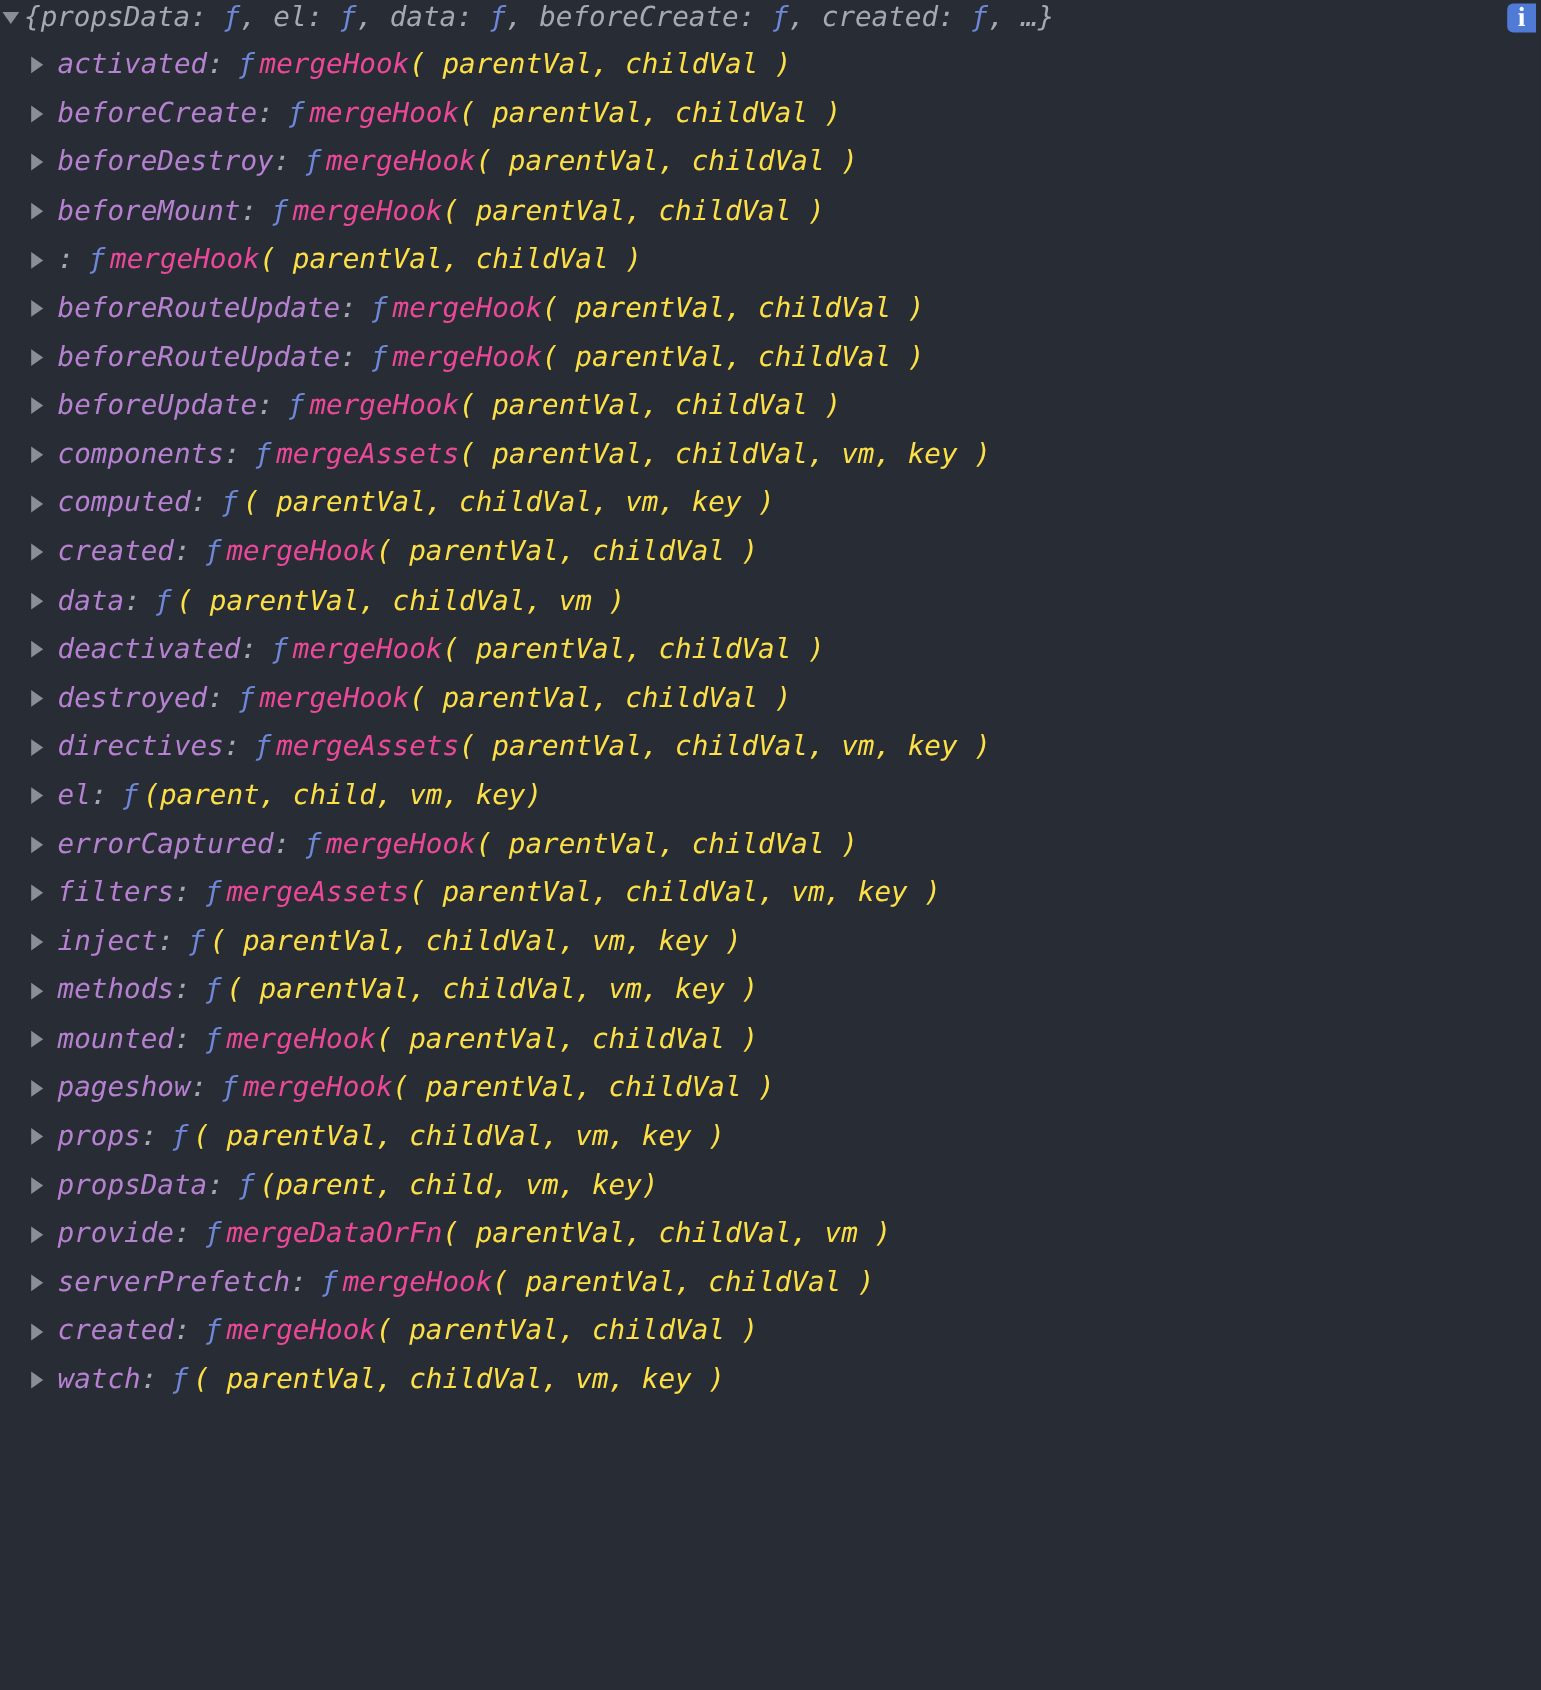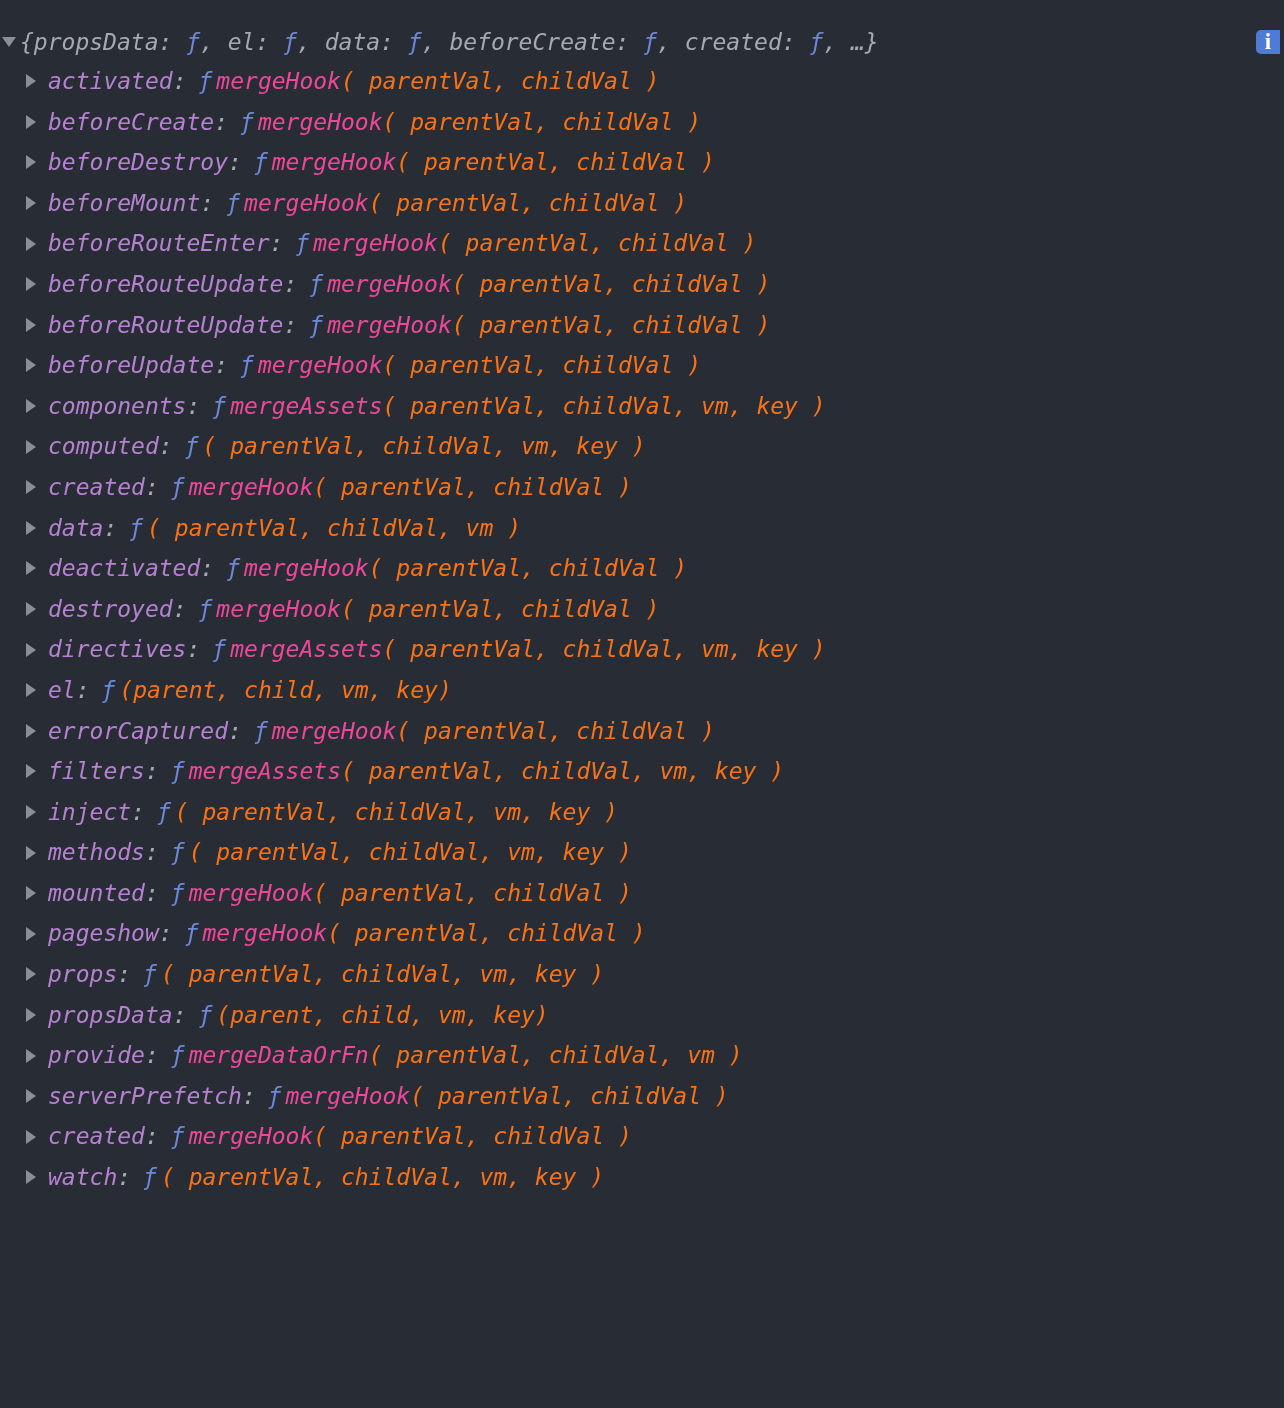--- a/index.html
+++ b/index.html
@@ -6,21 +6,21 @@
   html, body {
     width: 1284px;
     height: 1408px;
     background: #282c34;
     font-family: "Menlo", "Consolas", "DejaVu Sans Mono", monospace;
     font-size: 23px;
     font-style: italic;
     color: #a6aab0;
     overflow: hidden;
   }
-  .viewer { padding: 2px 0 4px 0; margin-top: 27px; }
+  .viewer { padding: 2px 0 4px 0; }
   .summary-row {
     display: flex;
     align-items: center;
     padding: 0 4px 6px 2px;
     justify-content: space-between;
     width: 100%;
   }
   .summary-left { display: flex; align-items: center; white-space: nowrap; overflow: hidden; }
   .summary-text { color: #a6aab0; }
   .triangle {
@@ -58,21 +58,21 @@
     display: flex;
     align-items: center;
     padding: 0 0 0 26px;
     line-height: 40.6px;
     white-space: nowrap;
   }
   .key { color: #b681d1; }
   .colon { color: #a6aab0; margin-right: 2px; }
   .f { color: #6e87d8; margin: 0 4px 0 10px; }
   .fname { color: #ec4899; }
-  .args { color: #f97316; }
+  .args { color: #fde047; }
   .sumkey { color: #a6aab0; }
   .sumf { color: #6e87d8; }
 </style>
 </head>
 <body>
 
 <div class="viewer">
 
   <div class="summary-row">
     <div class="summary-left">
@@ -110,21 +110,20 @@
       <div class="prop-row">
         <span class="triangle-right"></span>
         <span class="key">beforeMount</span>
         <span class="colon">:</span>
         <span class="f">ƒ</span>
         <span class="fname"> mergeHook</span>
         <span class="args">( parentVal, childVal )</span>
       </div>
       <div class="prop-row">
         <span class="triangle-right"></span>
-        <span class="key">beforeRouteEnter</span>
         <span class="colon">:</span>
         <span class="f">ƒ</span>
         <span class="fname"> mergeHook</span>
         <span class="args">( parentVal, childVal )</span>
       </div>
       <div class="prop-row">
         <span class="triangle-right"></span>
         <span class="key">beforeRouteUpdate</span>
         <span class="colon">:</span>
         <span class="f">ƒ</span>

